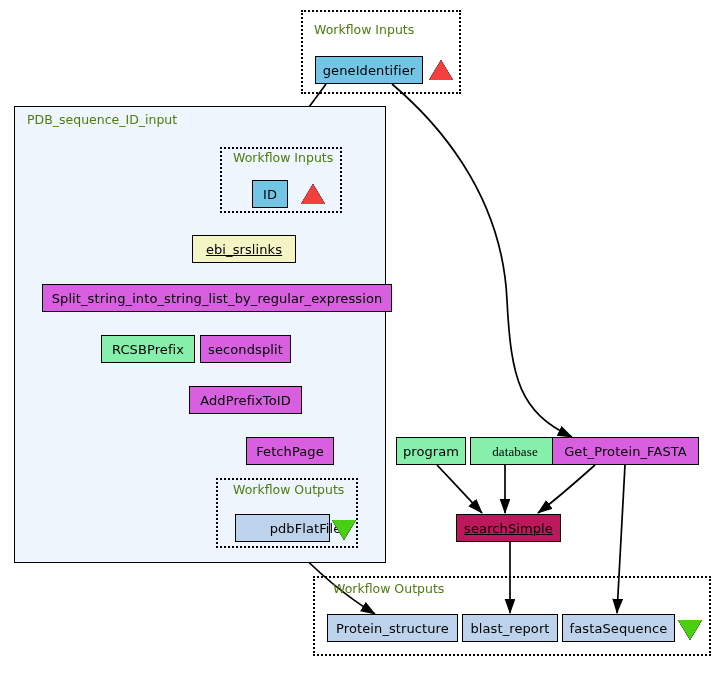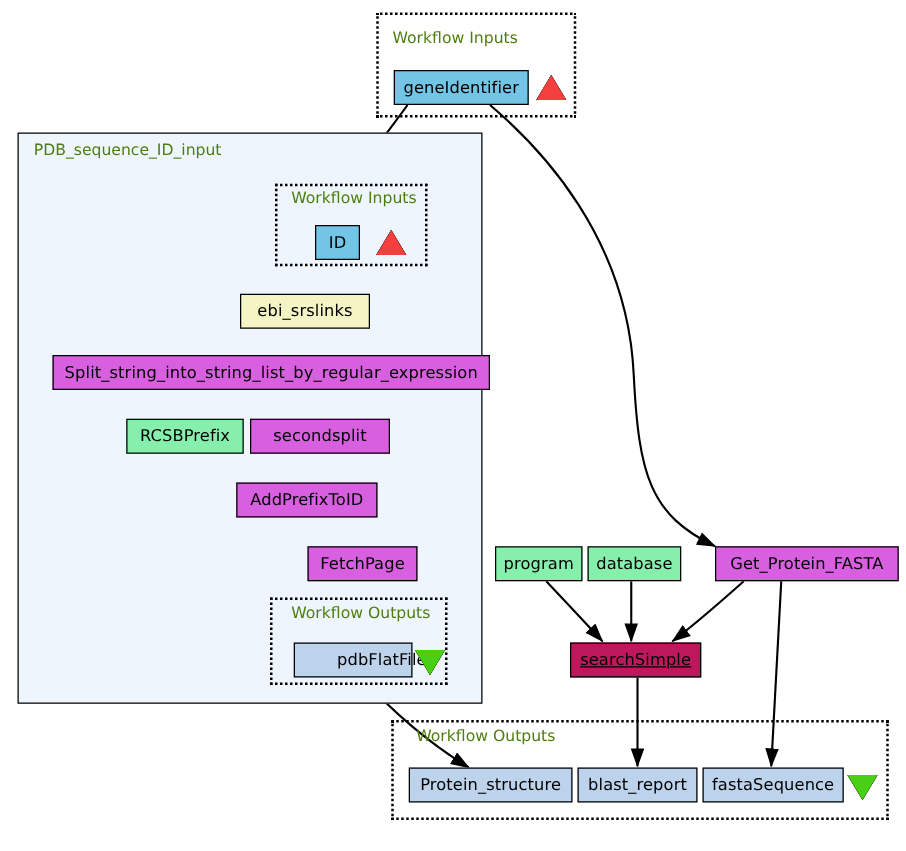--- a/index.html
+++ b/index.html
@@ -135,40 +135,40 @@
   <div class="tri tri-up" style="left:429px; top:60px;"></div>
 
   <div class="cluster cluster-solid" style="left:14px; top:106px; width:372px; height:457px;"></div>
   <div class="cluster-label" style="left:27px; top:114px;">PDB_sequence_ID_input</div>
 
   <div class="cluster cluster-dotted" style="left:220px; top:147px; width:122px; height:66px;"></div>
   <div class="cluster-label" style="left:233px; top:152px;">Workflow Inputs</div>
   <div class="node n-input" style="left:252px; top:180px; width:36px; height:28px;">ID</div>
   <div class="tri tri-up" style="left:301px; top:184px;"></div>
 
-  <div class="node n-yellow" style="left:192px; top:235px; width:104px; height:28px;">ebi_srslinks</div>
+  <div class="node n-yellow" style="left:192px; top:235px; width:104px; height:28px;text-decoration:underline;">ebi_srslinks</div>
 
   <div class="node n-process" style="left:26px; top:284px; width:350px; height:28px;margin-left:16px;">Split_string_into_string_list_by_regular_expression</div>
 
   <div class="node n-steel" style="left:101px; top:335px; width:94px; height:28px;">RCSBPrefix</div>
 
-  <div class="node n-process" style="left:200px; top:335px; width:112px; height:28px;">secondsplit</div>
+  <div class="node n-process" style="left:200px; top:335px; width:91px; height:28px;">secondsplit</div>
 
   <div class="node n-process" style="left:189px; top:386px; width:113px; height:28px;">AddPrefixToID</div>
 
   <div class="node n-process" style="left:214px; top:437px; width:88px; height:28px;margin-left:32px;">FetchPage</div>
 
   <div class="cluster cluster-dotted" style="left:216px; top:478px; width:142px; height:70px;"></div>
   <div class="cluster-label" style="left:233px; top:484px;">Workflow Outputs</div>
   <div class="node n-output" style="left:235px; top:514px; width:95px; height:28px;padding-left:46px;">pdbFlatFile</div>
   <div class="tri tri-down" style="left:332px; top:520px;"></div>
 
   <div class="node n-steel" style="left:396px; top:437px; width:70px; height:28px;">program</div>
-  <div class="node n-steel" style="left:470px; top:437px; width:75px; height:28px;">database</div>
-  <div class="node n-process" style="left:552px; top:437px; width:147px; height:28px;margin-left:20px;">Get_Protein_FASTA</div>
+  <div class="node n-steel" style="left:470px; top:437px; width:90px; height:28px;font-family:Liberation Serif, serif;">database</div>
+  <div class="node n-process" style="left:552px; top:437px; width:147px; height:28px;">Get_Protein_FASTA</div>
 
   <div class="node n-green" style="left:456px; top:514px; width:105px; height:28px;">searchSimple</div>
 
   <div class="cluster cluster-dotted" style="left:313px; top:576px; width:398px; height:80px;"></div>
   <div class="cluster-label" style="left:333px; top:583px;">Workflow Outputs</div>
 
   <div class="node n-output" style="left:327px; top:614px; width:131px; height:28px;">Protein_structure</div>
   <div class="node n-output" style="left:462px; top:614px; width:96px; height:28px;">blast_report</div>
   <div class="node n-output" style="left:562px; top:614px; width:113px; height:28px;">fastaSequence</div>
   <div class="tri tri-down" style="left:678px; top:620px;"></div>

